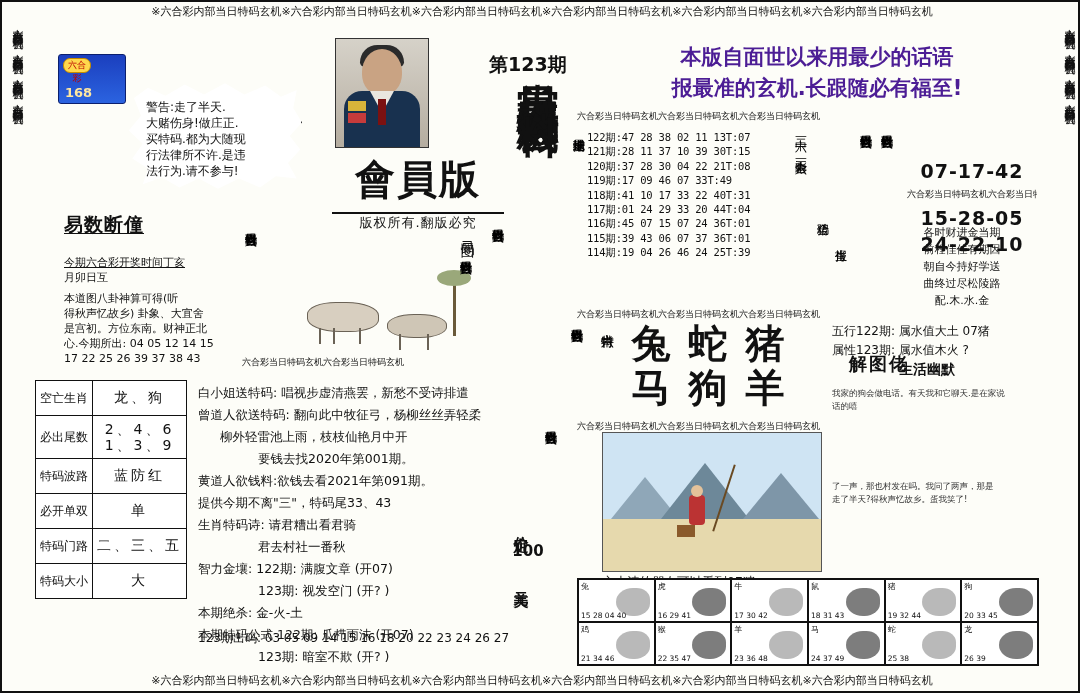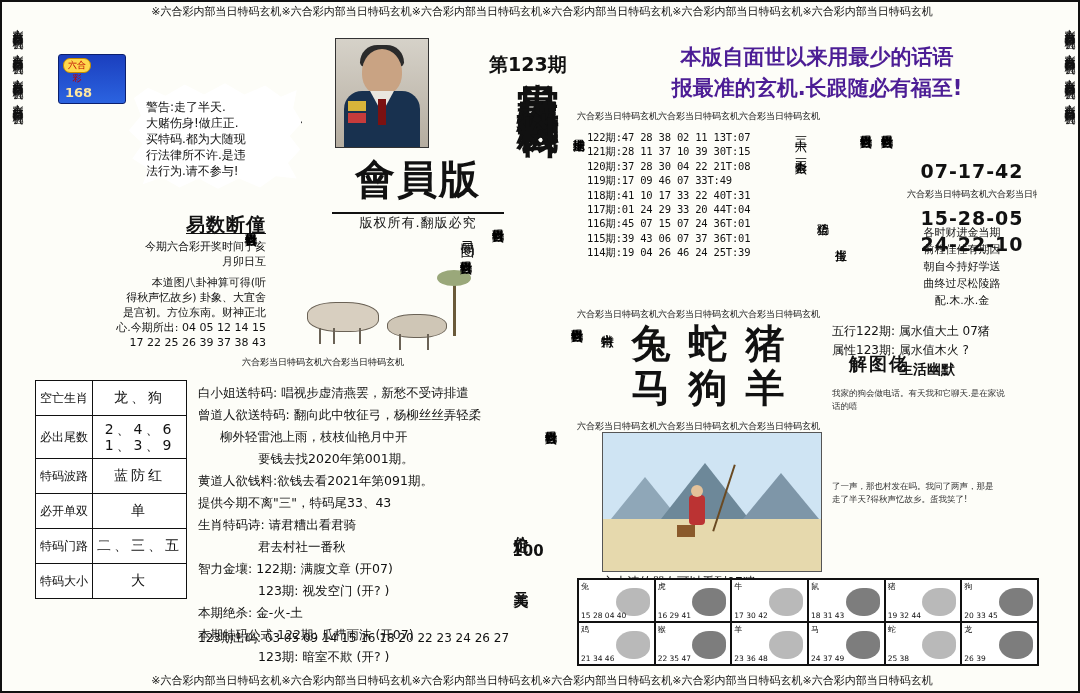--- a/index.html
+++ b/index.html
@@ -151,22 +151,22 @@
   }
 
   .zodiac-big{
     position:absolute;left:620px;top:320px;width:190px;height:88px;
     font-size:39px;font-weight:bold;color:#111;text-align:center;
     line-height:44px;letter-spacing:18px;
   }
 
   
   .fortune{
-    position:absolute;left:74px;top:215px;width:190px;height:150px;
-    font-size:11px;color:#111;line-height:15px;text-align:right;
+    position:absolute;left:62px;top:215px;width:190px;height:150px;
+    font-size:11px;color:#111;line-height:15px;
   }
   .fortune .brand{
     font-size:19px;font-weight:bold;letter-spacing:1px;color:#111;
     border-bottom:1px solid #111;display:inline-block;padding-bottom:1px;
   }
 
   
   table.lt{
     position:absolute;left:33px;top:378px;width:152px;
     border-collapse:collapse;background:#fff;
@@ -395,21 +395,21 @@
     <div class="mountain m3"></div>
     <div class="pole"></div>
     <div class="person"></div>
     <div class="head2"></div>
     <div class="basket"></div>
   </div>
   <div class="piccap">心水清的朋友可以看到07猪</div>
 
   <div class="fortune">
     <div class="brand">易数断僮</div>
-    <div style="margin-top:4px;">今期六合彩开奖时间丁亥</div>
+    <div style="margin-top:20px;text-decoration:underline;">今期六合彩开奖时间丁亥</div>
     <div>月卯日互</div>
     <div style="margin-top:6px;">本道图八卦神算可得(听</div>
     <div>得秋声忆故乡) 卦象、大宜舍</div>
     <div>是宫初。方位东南。财神正北</div>
     <div>心.今期所出: 04 05 12 14 15</div>
     <div>17 22 25 26 39 37 38 43</div>
   </div>
 
   <div class="sketch">
     <div class="body1"></div>

